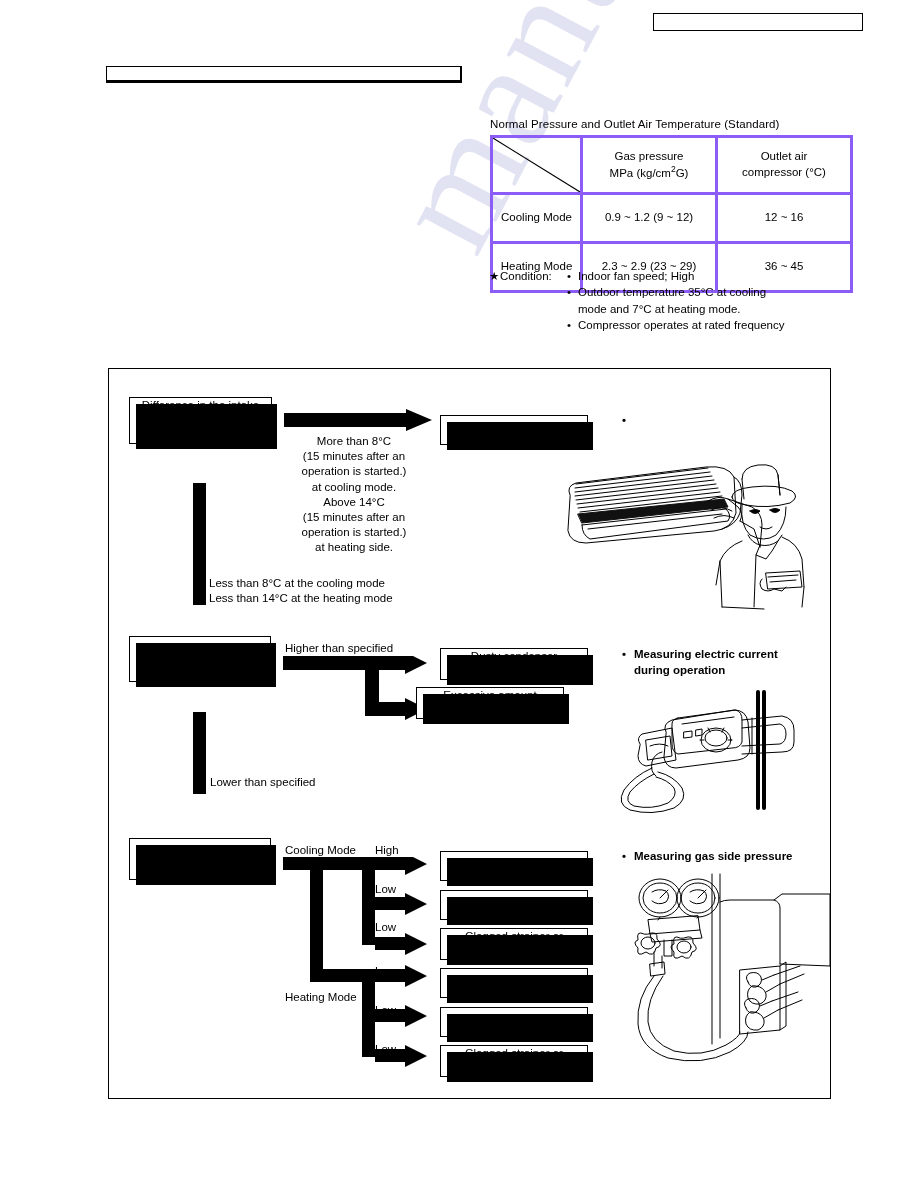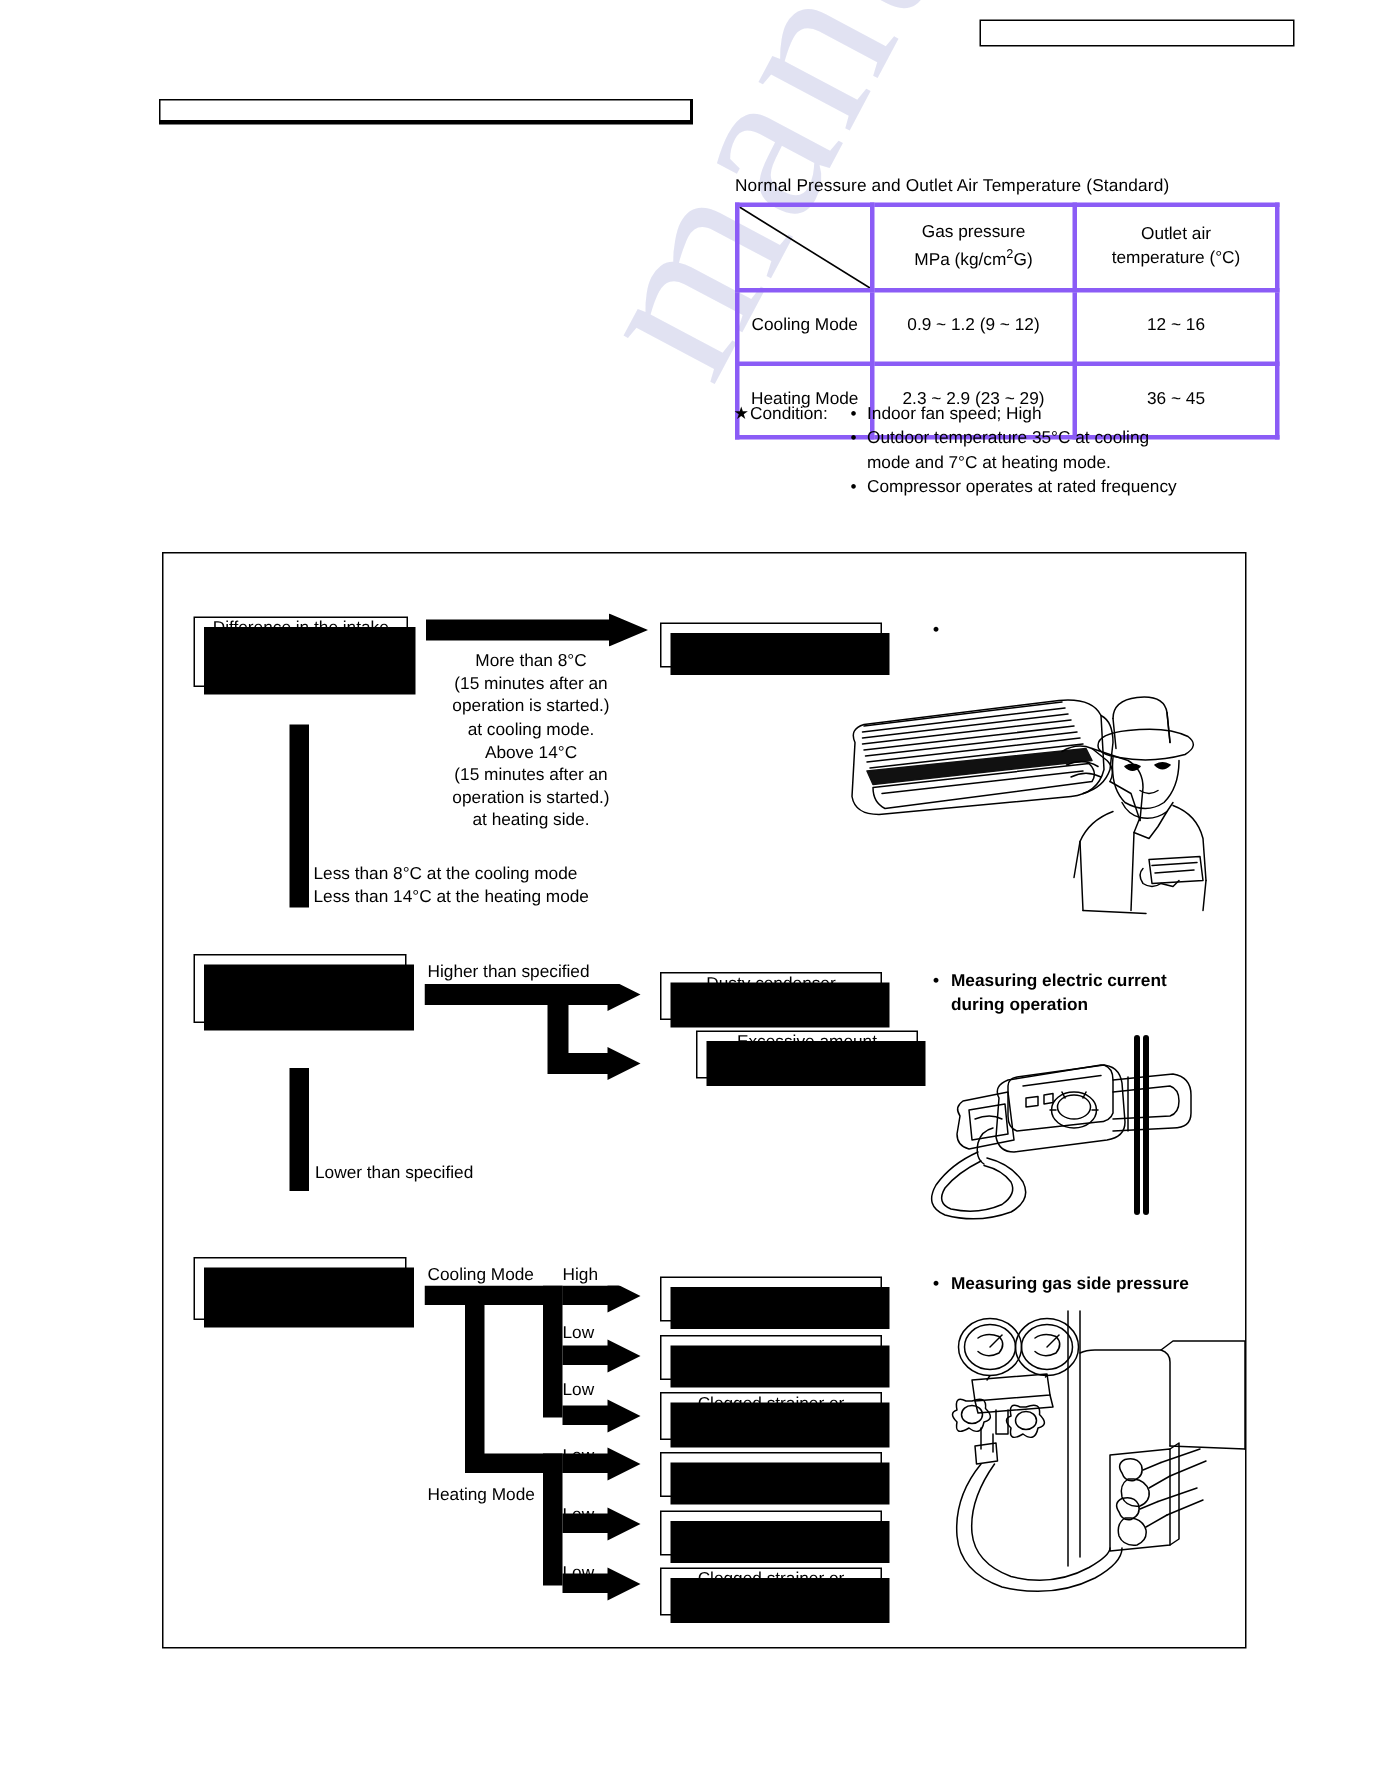--- a/index.html
+++ b/index.html
@@ -196,21 +196,21 @@
         <svg viewBox="0 0 87 48" preserveAspectRatio="none">
           <line x1="0" y1="0" x2="87" y2="48" stroke="#000" stroke-width="1.1" vector-effect="non-scaling-stroke"></line>
         </svg>
       </td>
       <td class="col-b">
         <span>Gas pressure</span><br>
         <span>MPa (kg/cm</span><span class="sup">2</span><span>G)</span>
       </td>
       <td class="col-c">
         <span>Outlet air</span><br>
-        <span>temperature (°C)</span>
+        <span>compressor (°C)</span>
       </td>
     </tr>
     <tr class="body-row">
       <td class="col-a">Cooling Mode</td>
       <td class="col-b">0.9 ~ 1.2 (9 ~ 12)</td>
       <td class="col-c">12 ~ 16</td>
     </tr>
     <tr class="body-row">
       <td class="col-a">Heating Mode</td>
       <td class="col-b">2.3 ~ 2.9 (23 ~ 29)</td>
@@ -239,21 +239,21 @@
       <div class="cond-li">
         <div class="cond-bul">•</div>
         <div class="cond-txt">Compressor operates at rated frequency</div>
       </div>
     </div>
   </div>
 </div>
 
 <div class="chart-frame"></div>
 
-<div class="sbox" style="left:129px; top:411px; width:143px; height:47px;">
+<div class="sbox" style="left:129px; top:397px; width:143px; height:47px;">
   <div>
     <span>Difference in the intake</span><br>
     <span>and outlet</span><br>
     <span>air temperatures</span>
   </div>
 </div>
 
 <div class="arrow" style="left:284px; top:409px;">
   <svg width="148" height="22" viewBox="0 0 148 22">
     <path d="M0 4 L122 4 L122 0 L148 11 L122 22 L122 18 L0 18 Z" fill="#000"></path>
@@ -363,21 +363,21 @@
   </svg>
 </div>
 
 <div class="sbox" style="left:440px; top:648px; width:148px; height:32px;">
   <div>
     <span>Dusty condenser</span><br>
     <span>preventing heat radiation</span>
   </div>
 </div>
 
-<div class="sbox" style="left:464px; top:687px; width:148px; height:32px;">
+<div class="sbox" style="left:416px; top:687px; width:148px; height:32px;">
   <div>
     <span>Excessive amount</span><br>
     <span>of refrigerant</span>
   </div>
 </div>
 
 <div class="vbar" style="left:193px; top:712px; width:13px; height:82px;"></div>
 
 <div class="ftext" style="left:210px; top:775px;">Lower than specified</div>
 

